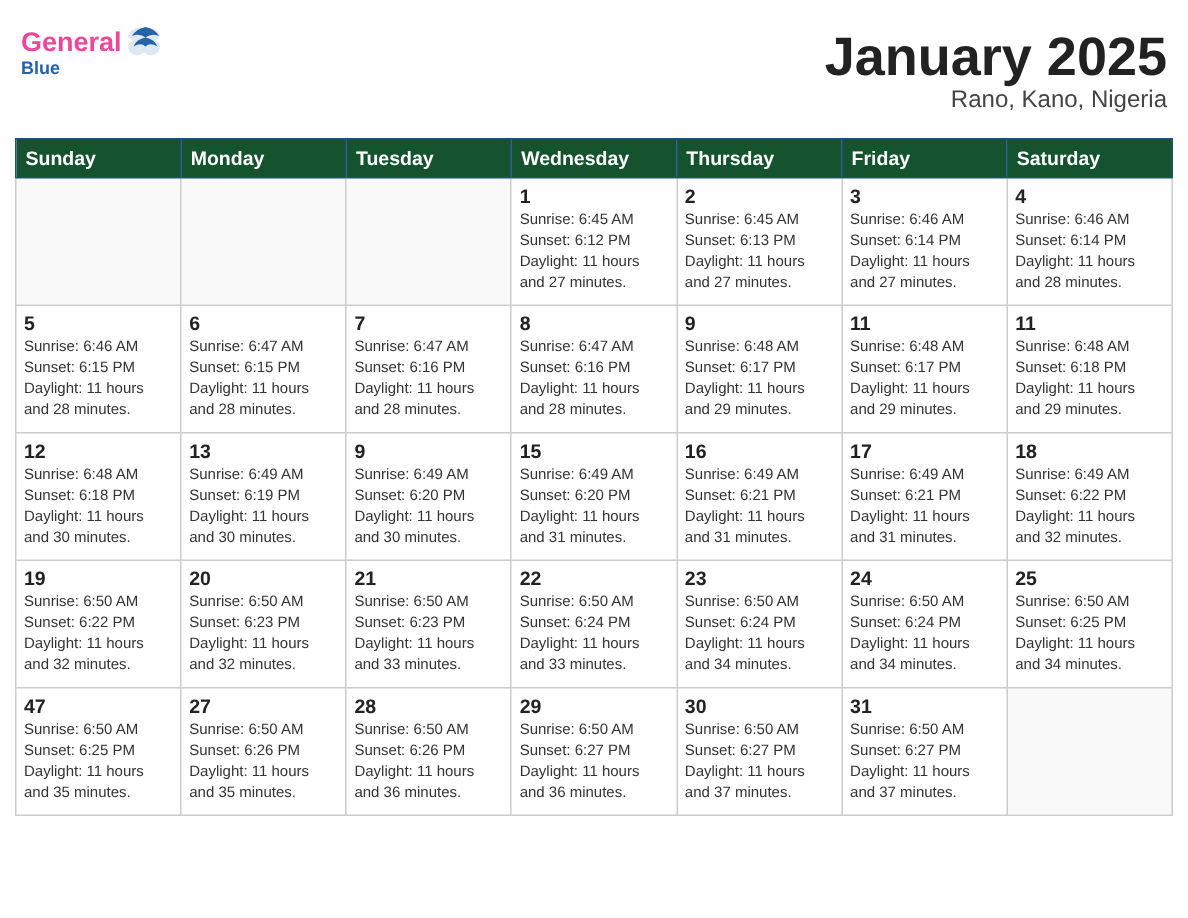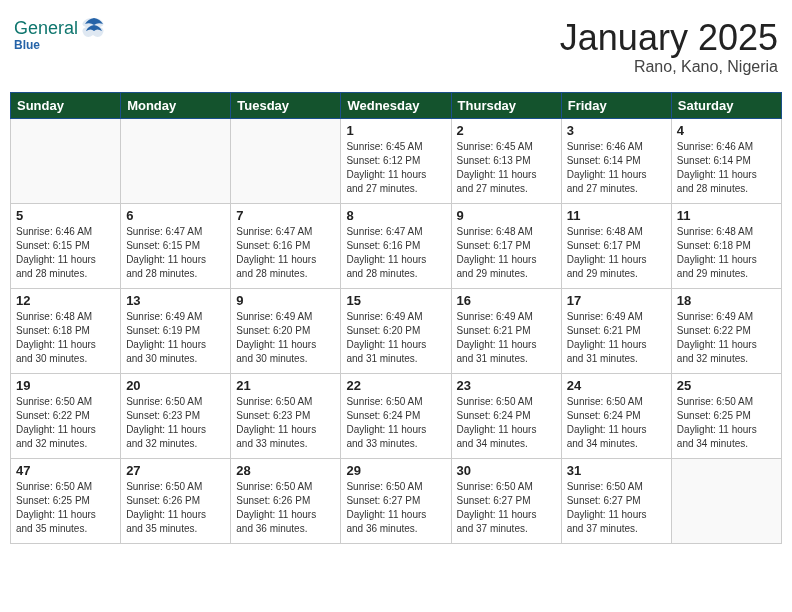--- a/index.html
+++ b/index.html
@@ -19,21 +19,21 @@
     }
     .logo {
       display: flex;
       align-items: center;
     }
     .title-area {
       text-align: right;
     }
     .month-title {
       font-size: 36px;
-      font-weight: normal;
+      font-weight: bold;
       color: #222;
       line-height: 1.1;
     }
     .location {
       font-size: 16px;
       color: #444;
     }
     .calendar {
       width: 100%;
       border-collapse: collapse;
@@ -77,21 +77,21 @@
       height: 85px;
     }
   </style>
 </head>
 <body>
 
 <div class="header">
   <div class="logo">
     <div>
       <div style="display:flex;align-items:center;">
-        <span style="font-size:18px;font-weight:normal;color:#0f766e;line-height:1.2;">General</span>
+        <span style="font-size:18px;font-weight:bold;color:#ec4899;line-height:1.2;">General</span>
         <svg width="26" height="22" viewBox="0 0 26 22" style="margin-left:2px;margin-top:-2px;">
           <path d="M13 2 Q18 0 22 4 Q26 8 20 10 Q26 12 22 18 Q18 22 13 18 Q8 22 4 18 Q0 12 6 10 Q0 8 4 4 Q8 0 13 2Z" fill="#2563a8" opacity="0.15"></path>
           <path d="M14 1 Q20 2 23 7 Q18 5 14 8 Q20 9 22 14 Q17 11 14 14 Q11 11 6 14 Q8 9 14 8 Q10 5 5 7 Q8 2 14 1Z" fill="#2563a8"></path>
         </svg>
       </div>
       <span style="font-size:12px;font-weight:bold;color:#2563a8;display:block;margin-top:-2px;">Blue</span>
     </div>
   </div>
   <div class="title-area">
     <div class="month-title">January 2025</div>

